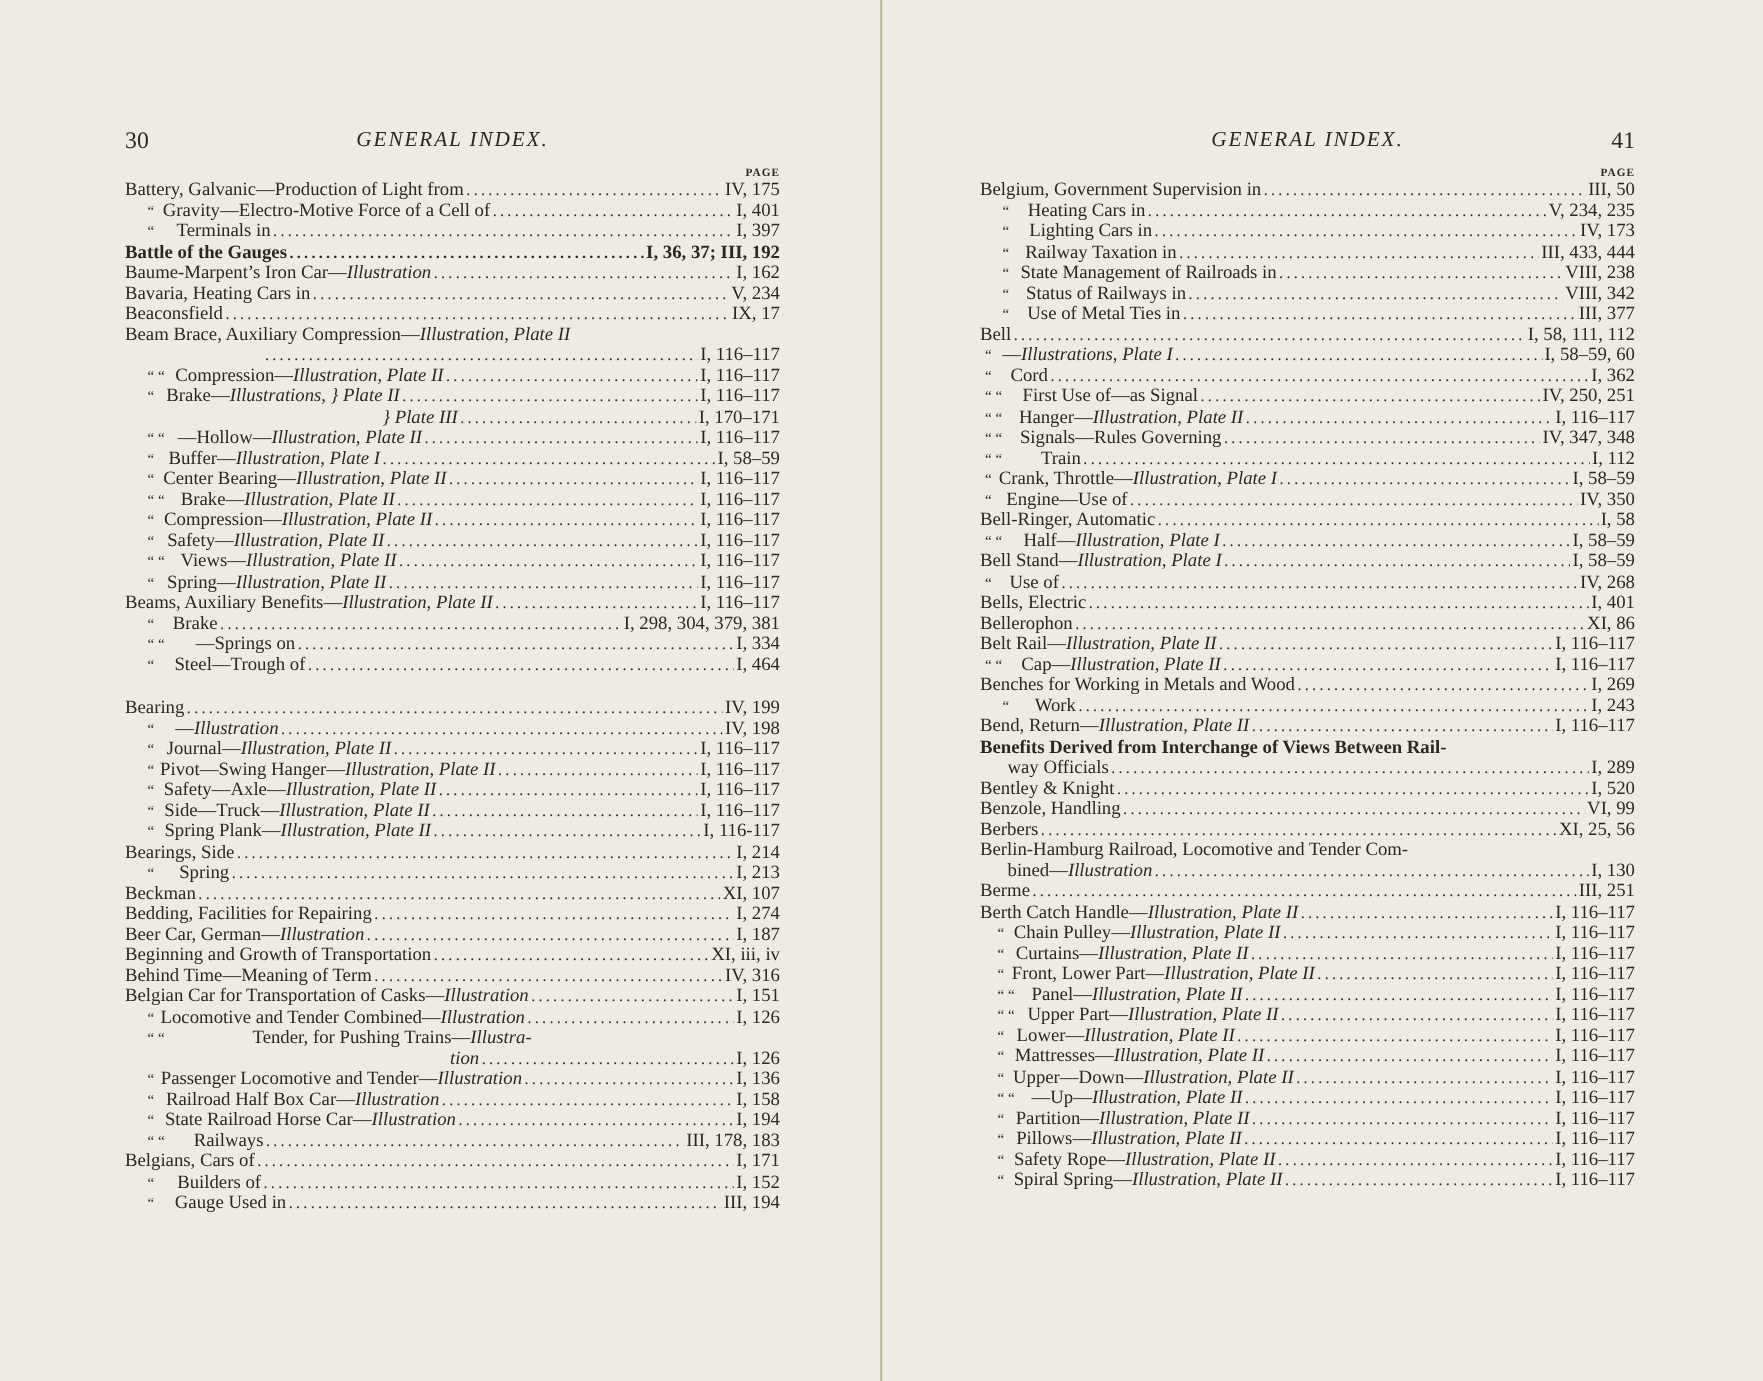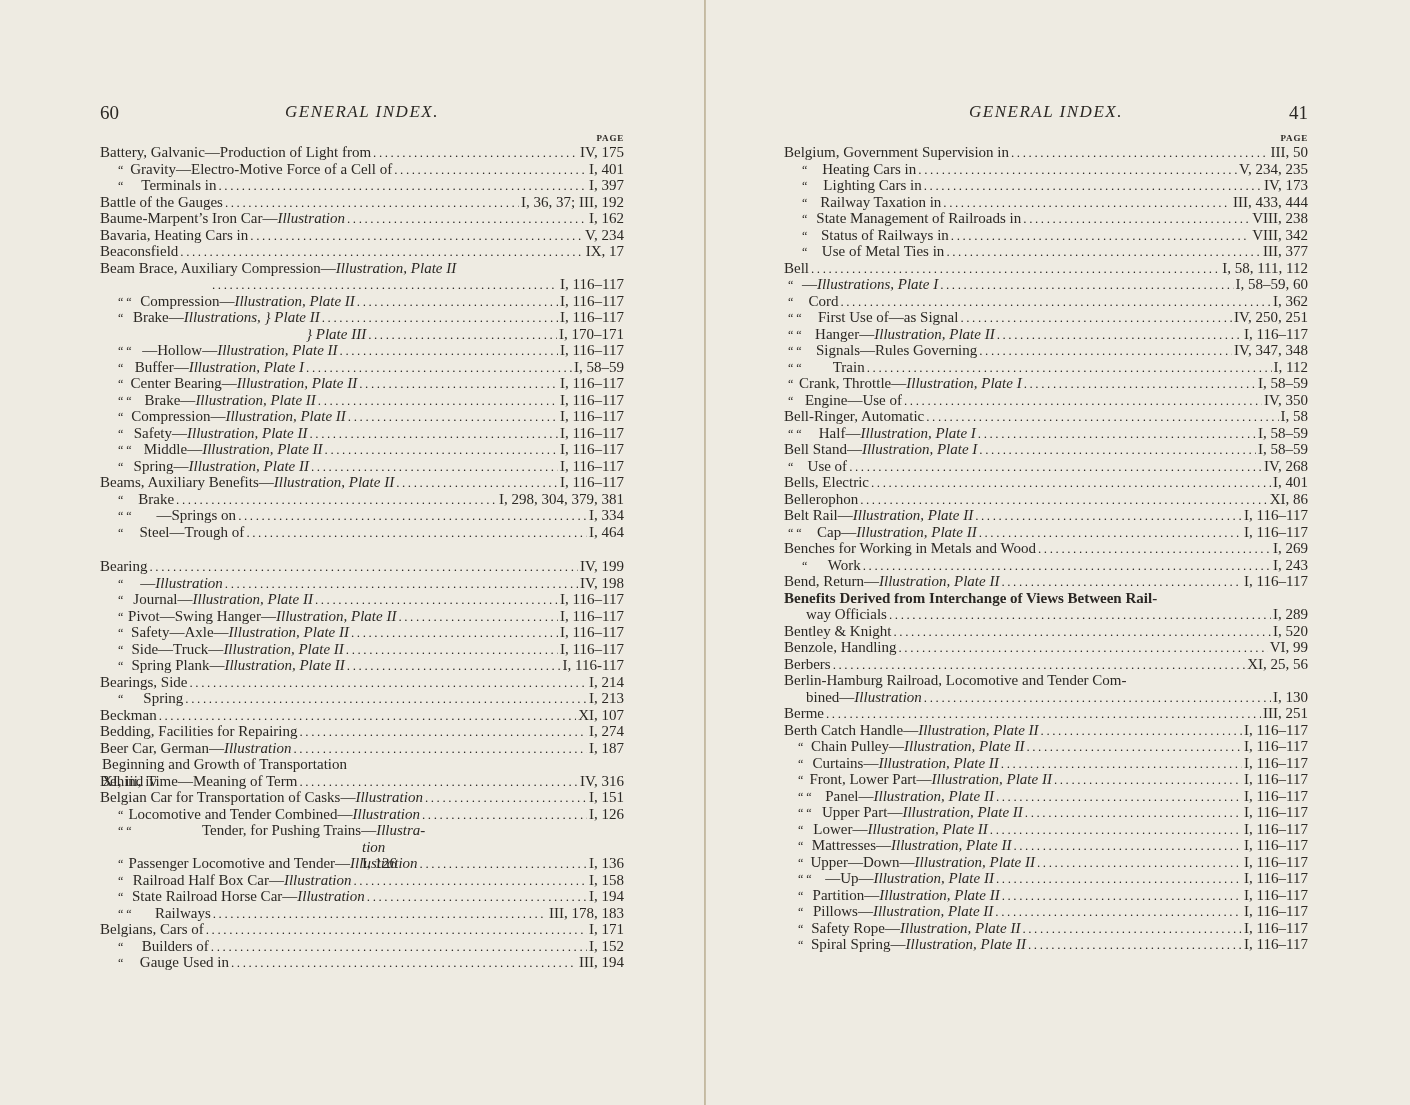--- a/index.html
+++ b/index.html
@@ -54,21 +54,21 @@
   .entry.noref .leader::before { content:""; }
 </style>
 </head>
 <body>
 
 <div class="spread">
   <div class="gutter"></div>
 
   <div class="page left">
     <div class="running-head">
-      <span class="num">60</span>
+      <span class="num">30</span>
       <span class="title">GENERAL INDEX.</span>
     </div>
     <div class="page-col-label">PAGE</div>
     <div class="entries" id="left-entries">
         <div class="entry" style="padding-left: 0px;">
           <span class="txt"><span>Battery, Galvanic—Production of Light from</span></span>
           <span class="leader"></span>
           <span class="ref">IV, 175</span>
         </div>
         <div class="entry" style="padding-left: 18px;">
@@ -76,21 +76,21 @@
           <span class="txt"><span>Gravity—Electro-Motive Force of a Cell of</span></span>
           <span class="leader"></span>
           <span class="ref">I, 401</span>
         </div>
         <div class="entry" style="padding-left: 18px;">
           <span class="ditto" style="width: 48px;">“</span>
           <span class="txt"><span>Terminals in</span></span>
           <span class="leader"></span>
           <span class="ref">I, 397</span>
         </div>
-        <div class="entry" style="padding-left: 0px;">
+        <div class="entry" style="padding-left: 0px; font-weight: bold;">
           <span class="txt"><span>Battle of the Gauges</span></span>
           <span class="leader"></span>
           <span class="ref">I, 36, 37; III, 192</span>
         </div>
         <div class="entry" style="padding-left: 0px;">
           <span class="txt"><span>Baume-Marpent’s Iron Car—</span><i>Illustration</i></span>
           <span class="leader"></span>
           <span class="ref">I, 162</span>
         </div>
         <div class="entry" style="padding-left: 0px;">
@@ -161,21 +161,21 @@
           <span class="ref">I, 116–117</span>
         </div>
         <div class="entry" style="padding-left: 18px;">
           <span class="ditto" style="width: 48px;">“</span>
           <span class="txt"><span>Safety—</span><i>Illustration, Plate II</i></span>
           <span class="leader"></span>
           <span class="ref">I, 116–117</span>
         </div>
         <div class="entry" style="padding-left: 18px;">
           <span class="ditto" style="width: 84px;">“   “</span>
-          <span class="txt"><span>Middle—</span><i>Illustration, Plate II</i></span>
+          <span class="txt"><span>Views—</span><i>Illustration, Plate II</i></span>
           <span class="leader"></span>
           <span class="ref">I, 116–117</span>
         </div>
         <div class="entry" style="padding-left: 18px;">
           <span class="ditto" style="width: 48px;">“</span>
           <span class="txt"><span>Spring—</span><i>Illustration, Plate II</i></span>
           <span class="leader"></span>
           <span class="ref">I, 116–117</span>
         </div>
         <div class="entry" style="padding-left: 0px;">
@@ -261,21 +261,21 @@
         <div class="entry" style="padding-left: 0px;">
           <span class="txt"><span>Bedding, Facilities for Repairing</span></span>
           <span class="leader"></span>
           <span class="ref">I, 274</span>
         </div>
         <div class="entry" style="padding-left: 0px;">
           <span class="txt"><span>Beer Car, German—</span><i>Illustration</i></span>
           <span class="leader"></span>
           <span class="ref">I, 187</span>
         </div>
-        <div class="entry" style="padding-left: 0px; flex-direction: column;">
+        <div class="entry" style="padding-left: 0px;">
           <span class="txt"><span>Beginning and Growth of Transportation</span></span>
           <span class="leader"></span>
           <span class="ref">XI, iii, iv</span>
         </div>
         <div class="entry" style="padding-left: 0px;">
           <span class="txt"><span>Behind Time—Meaning of Term</span></span>
           <span class="leader"></span>
           <span class="ref">IV, 316</span>
         </div>
         <div class="entry" style="padding-left: 0px;">
@@ -288,21 +288,21 @@
           <span class="txt"><span>Locomotive and Tender Combined—</span><i>Illustration</i></span>
           <span class="leader"></span>
           <span class="ref">I, 126</span>
         </div>
         <div class="entry noref" style="padding-left: 18px;">
           <span class="ditto" style="width: 84px;">“      “</span>
           <span class="txt"><span>Tender, for Pushing Trains—</span><i>Illustra-</i></span>
           <span class="leader"></span>
           <span class="ref"></span>
         </div>
-        <div class="entry" style="padding-left: 260px; flex-direction: column;">
+        <div class="entry" style="padding-left: 260px;">
           <span class="txt"><span></span><i>tion</i></span>
           <span class="leader"></span>
           <span class="ref">I, 126</span>
         </div>
         <div class="entry" style="padding-left: 18px;">
           <span class="ditto" style="width: 48px;">“</span>
           <span class="txt"><span>Passenger Locomotive and Tender—</span><i>Illustration</i></span>
           <span class="leader"></span>
           <span class="ref">I, 136</span>
         </div>

